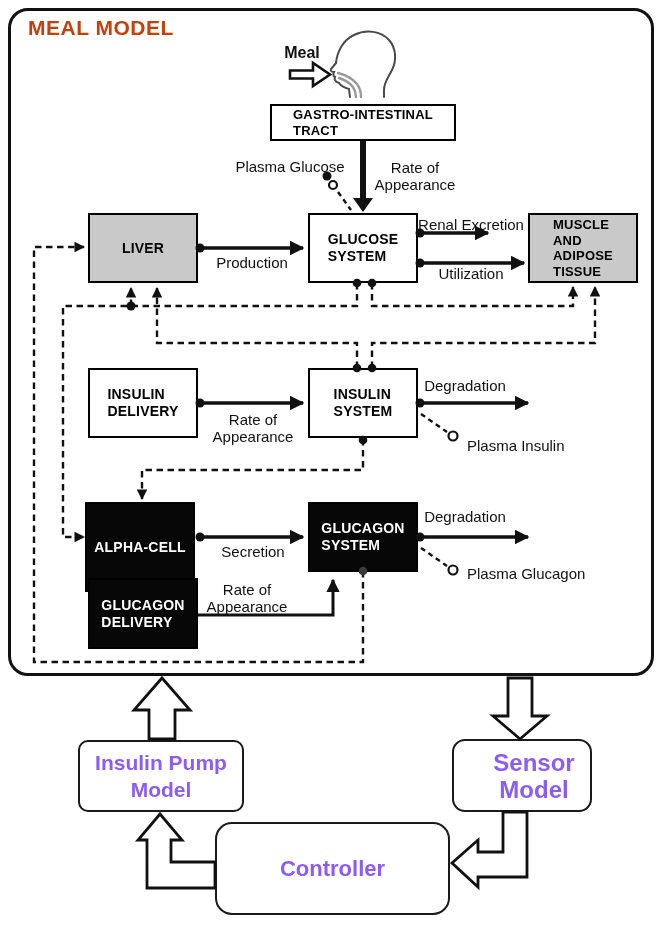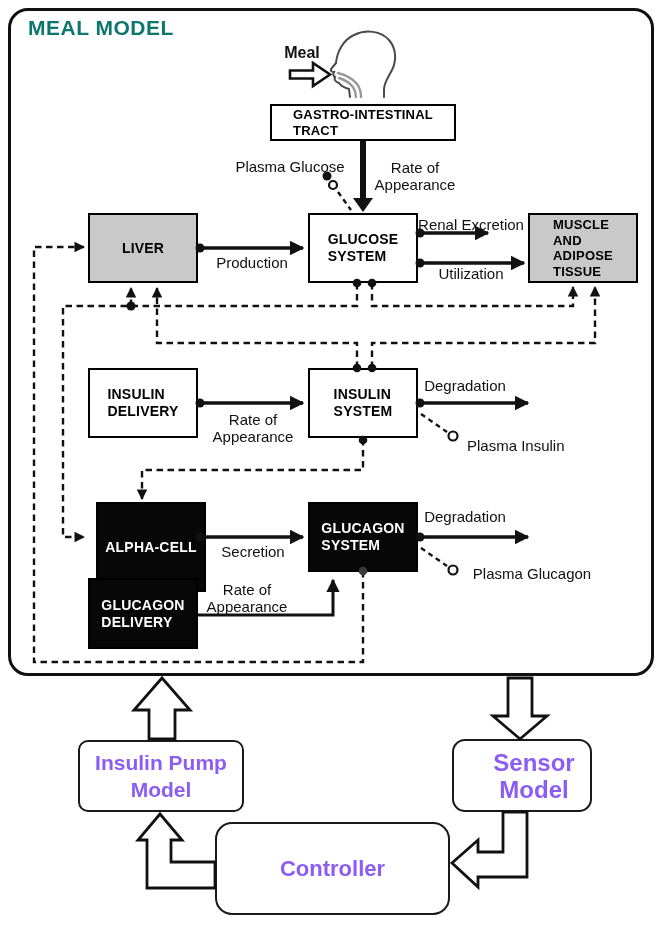--- a/index.html
+++ b/index.html
@@ -1,21 +1,21 @@
 <!DOCTYPE html>
 <html><head>
 <meta charset="utf-8">
 <style>
   html,body{margin:0;padding:0;background:#fff;}
   #stage{position:relative;width:666px;height:926px;background:#fff;
          font-family:"Liberation Sans",sans-serif;overflow:hidden;}
   #outer-frame{position:absolute;left:8px;top:8px;width:646px;height:668px;
          border:3.5px solid #111;border-radius:20px;box-sizing:border-box;background:#fff;}
   #diagram-title{position:absolute;left:28px;top:16px;font-size:21px;font-weight:bold;
-         letter-spacing:.5px;color:#0f766e;}
+         letter-spacing:.5px;color:#c2410c;}
   .box{position:absolute;box-sizing:border-box;border:2.5px solid #000;background:#fff;
        display:flex;align-items:center;justify-content:center;text-align:left;
        font-weight:bold;font-size:14px;line-height:17px;white-space:pre-line;color:#000;
        letter-spacing:.2px;z-index:2;}
   .box.gray{background:#c9c9c9;}
   .box.black{background:#070707;color:#fff;}
   .box.small{font-size:13px;line-height:15.5px;}
   .rbox{position:absolute;box-sizing:border-box;border:2.5px solid #1a1a1a;background:#fff;
         display:flex;align-items:center;justify-content:center;text-align:center;
         font-weight:bold;white-space:pre-line;color:#8b5cf6;z-index:2;}
@@ -39,21 +39,21 @@
   <div class="box" style="left:308px;top:213px;width:110px;height:70px;">GLUCOSE
 SYSTEM</div>
   <div class="box gray small" style="left:528px;top:213px;width:110px;height:70px;">MUSCLE
 AND
 ADIPOSE
 TISSUE</div>
   <div class="box" style="left:88px;top:368px;width:110px;height:70px;">INSULIN
 DELIVERY</div>
   <div class="box" style="left:308px;top:368px;width:110px;height:70px;">INSULIN
 SYSTEM</div>
-  <div class="box black" style="left:96px;top:502px;width:110px;height:90px;">ALPHA-CELL</div>
+  <div class="box black" style="left:85px;top:502px;width:110px;height:90px;">ALPHA-CELL</div>
   <div class="box black" style="left:308px;top:502px;width:110px;height:70px;">GLUCAGON
 SYSTEM</div>
   <div class="box black" style="left:88px;top:578px;width:110px;height:71px;">GLUCAGON
 DELIVERY</div>
 
   <div class="rbox" style="left:78px;top:740px;width:166px;height:72px;border-radius:10px;font-size:21px;line-height:27px;">Insulin Pump
 Model</div>
   <div class="rbox" style="left:452px;top:739px;width:140px;height:73px;border-radius:13px;font-size:24px;line-height:27px;padding-left:24px;">Sensor
 Model</div>
   <div class="rbox" style="left:215px;top:822px;width:235px;height:93px;border-radius:17px;font-size:22px;">Controller</div>
@@ -66,21 +66,21 @@
   <div class="elabel" style="left:415px;top:217px;width:112px;">Renal Excretion</div>
   <div class="elabel" style="left:417px;top:266px;width:108px;">Utilization</div>
   <div class="elabel" style="left:198px;top:412px;width:110px;">Rate of
 Appearance</div>
   <div class="elabel" style="left:410px;top:378px;width:110px;">Degradation</div>
   <div class="elabel left" style="left:467px;top:438px;width:120px;">Plasma Insulin</div>
   <div class="elabel" style="left:198px;top:544px;width:110px;">Secretion</div>
   <div class="elabel" style="left:192px;top:582px;width:110px;">Rate of
 Appearance</div>
   <div class="elabel" style="left:410px;top:509px;width:110px;">Degradation</div>
-  <div class="elabel left" style="left:467px;top:566px;width:130px;text-align:center;">Plasma Glucagon</div>
+  <div class="elabel left" style="left:467px;top:566px;width:130px;">Plasma Glucagon</div>
 
   <svg id="wires" width="666" height="926" viewBox="0 0 666 926">
     <defs>
       <marker id="ah" viewBox="0 0 10 10" refX="9" refY="5" markerWidth="4.4" markerHeight="4.4" orient="auto">
         <path d="M0,0 L10,5 L0,10 z" fill="#111"></path>
       </marker>
     </defs>
 
     <g fill="none" stroke-linecap="round">
       <path stroke="#999" stroke-width="2.4" d="M338,73 C346,75 353,79 357,84 C360,88 361,92 361,97"></path>

